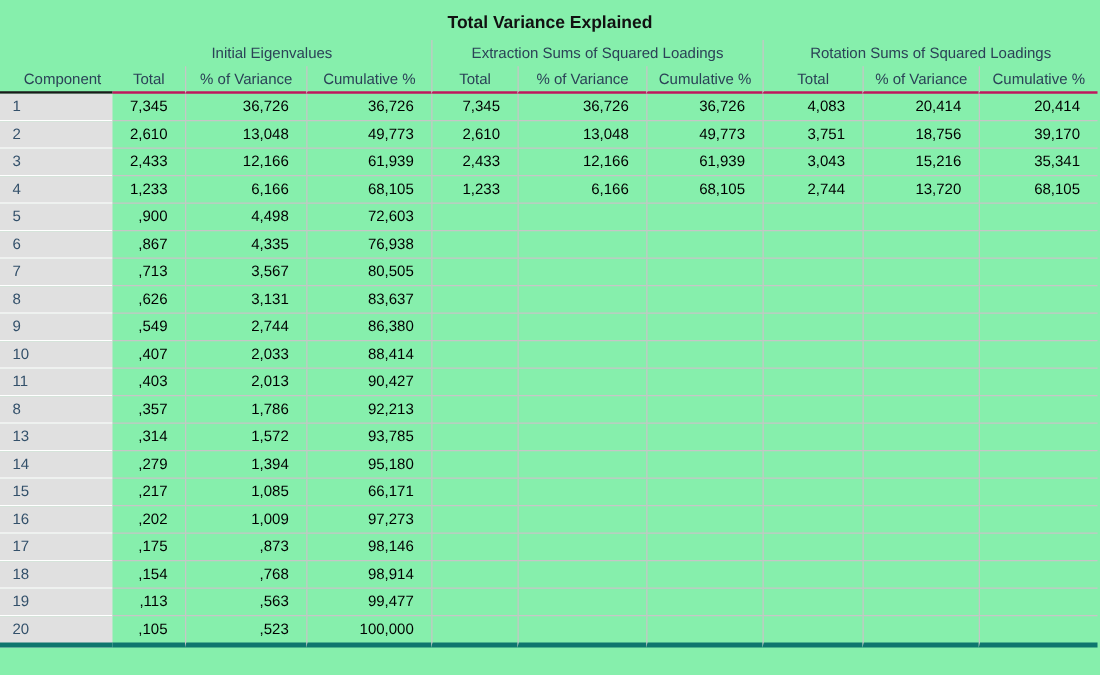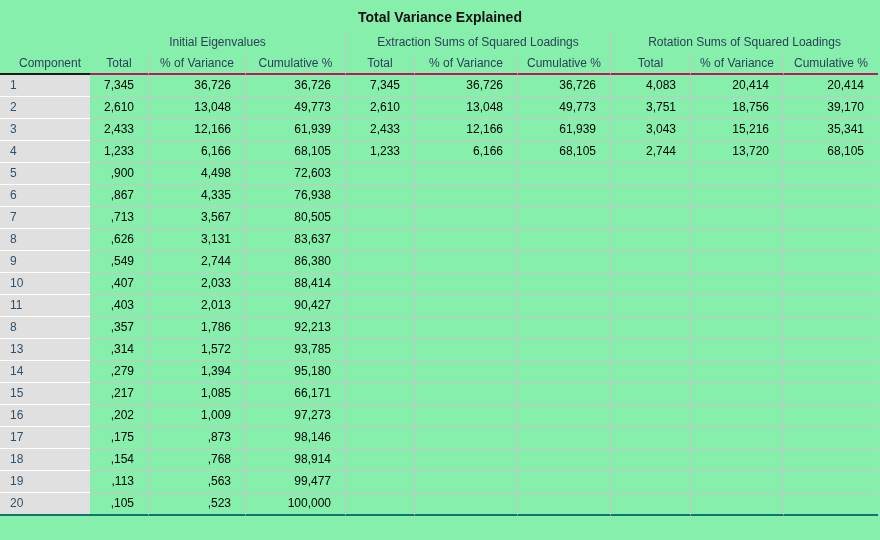--- a/index.html
+++ b/index.html
@@ -72,21 +72,21 @@
     padding-left: 10px;
     border-bottom: 1px solid #ffffff;
   }
   td.num {
     color: #000000;
     text-align: right;
     padding-right: 14px;
     border-bottom: 1px solid #c6c6c6;
   }
   td.num.lb { border-left: 1px solid #c6c6c6; }
-  tbody tr:last-child td { border-bottom: 2px solid #0f766e; }
+  tbody tr:last-child td { border-bottom: 4px solid #0f766e; }
   .footer {
     font-size: 12px;
     color: #111111;
     padding: 3px 0 0 7px;
   }
 </style>
 </head>
 <body>
 
 <div class="page">

